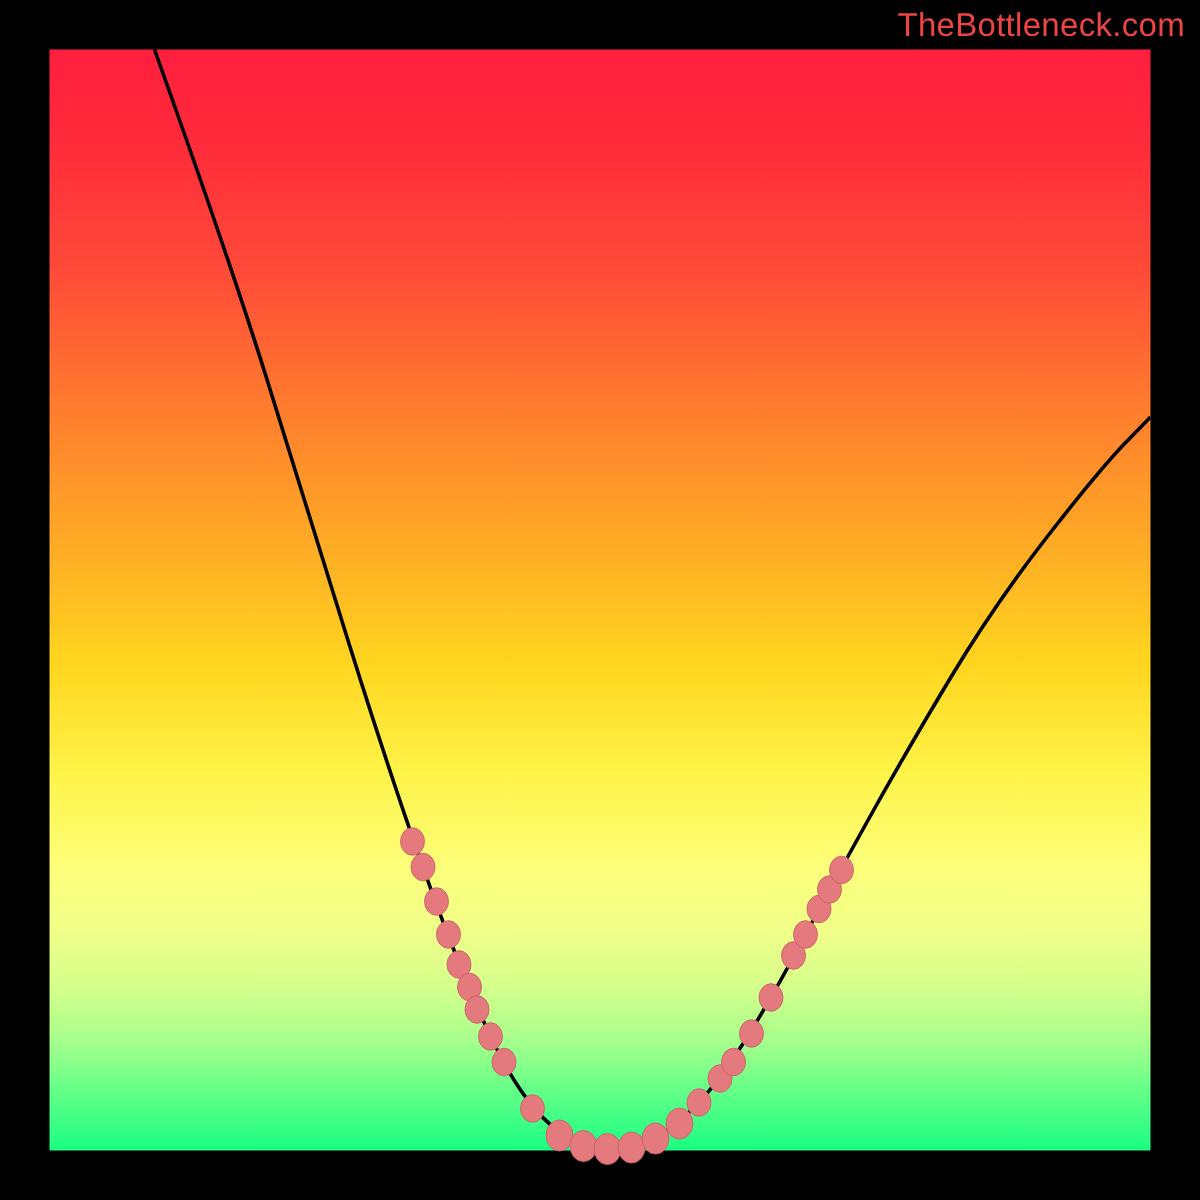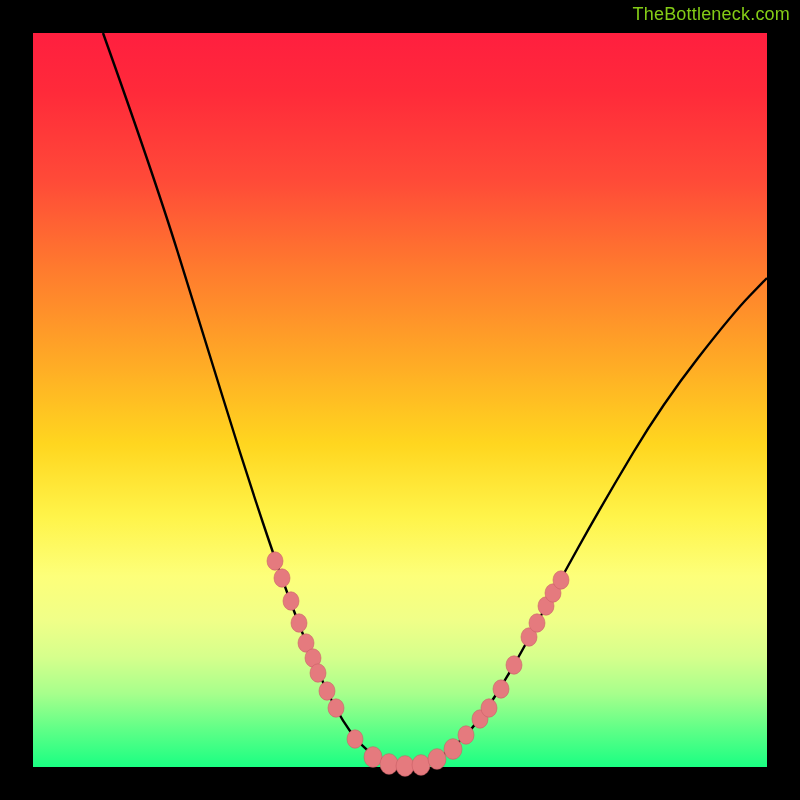--- a/index.html
+++ b/index.html
@@ -39,22 +39,22 @@
       #d6ff8c 85%,
       #a7ff8c 90%,
       #5eff87 95%,
       #1aff82 100%
     );
   }
   .watermark {
     position: absolute;
     top: 4px;
     right: 10px;
-    color: #84cc16;
-    font-size: 18px;
+    color: #ef4444;
+    font-size: 22px;
     font-weight: 400;
     letter-spacing: 0.2px;
   }
   svg.curve {
     position: absolute;
     left: 0;
     top: 0;
     width: 734px;
     height: 734px;
     overflow: visible;

